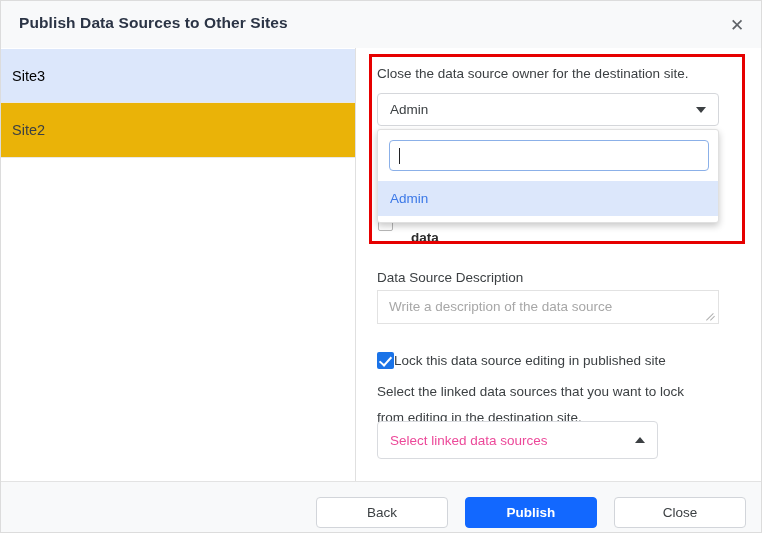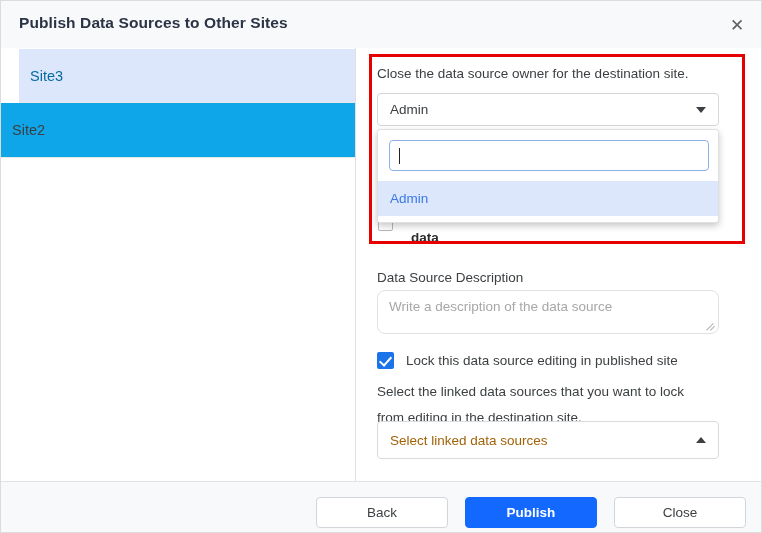--- a/index.html
+++ b/index.html
@@ -57,26 +57,25 @@
   }
   .site-item {
     position: relative;
     height: 55px;
     display: flex; align-items: center;
     padding-left: 11px;
     border-bottom: 1px solid #e8e8e8;
     font-size: 14.5px;
     color: #3c4043;
     cursor: pointer;
-    background: #0ea5e9;
+    background: #eab308;
   }
   .site-item.selected {
     background: #dce7fb;
-    color: #0369a1;
-    margin-left: 18px;
+    color: #000000;
   }
   .site-item:first-child { border-top: 1px solid #ffffff; }
 
   
   .pane {
     position: absolute; left: 356px; top: 0;
     width: 406px; height: 433px;
     background: #ffffff;
   }
 
@@ -177,23 +176,23 @@
     position: absolute; left: 34px; top: 14px;
     font-size: 13.5px; color: #2d2d2d;
     font-weight: bold;
   }
 
   
   .desc-label { left: 20px; top: 222px; text-align: right; }
   .desc-box {
     position: absolute;
     left: 20px; top: 242px;
-    width: 342px; height: 44px;
+    width: 342px; height: 34px;
     border: 1px solid #e2e2e2;
-    border-radius: 8px;
+    border-radius: 0;
     background: #ffffff;
     font-size: 13.5px;
     color: #a7a7a7;
     padding: 8px 11px;
     cursor: text;
     overflow: hidden;
   }
   .resize-grip {
     position: absolute; right: 2px; bottom: 2px;
     width: 10px; height: 10px;
@@ -226,46 +225,45 @@
   .cb:after {
     content: "";
     position: absolute;
     left: 5px; top: 2px;
     width: 5px; height: 10px;
     border: solid #ffffff;
     border-width: 0 2px 2px 0;
     transform: rotate(42deg);
   }
   .lock-row .lbl {
-    margin-left: 12px;
     font-size: 13.5px;
     color: #3c4043;
     white-space: nowrap;
   }
 
   .lock-help {
     position: absolute;
     left: 20px; top: 331px;
     width: 330px;
     font-size: 13.5px;
     color: #3c4043;
     line-height: 26px;
   }
 
   .linked-select {
     position: absolute;
     left: 20px; top: 373px;
-    width: 342px; height: 33px;
+    width: 281px; height: 33px;
     border: 1px solid #d9dbdf;
     border-radius: 4px;
     background: #ffffff;
     display: flex; align-items: center;
     padding: 18px 12px;
     font-size: 13.5px;
-    color: #a16207;
+    color: #ec4899;
     cursor: pointer;
   }
   .linked-select .caret-up {
     position: absolute; right: 12px; top: 50%;
     transform: translateY(-50%);
     width: 0; height: 0;
     border-left: 5px solid transparent;
     border-right: 5px solid transparent;
     border-bottom: 6px solid #3c4043;
   }

